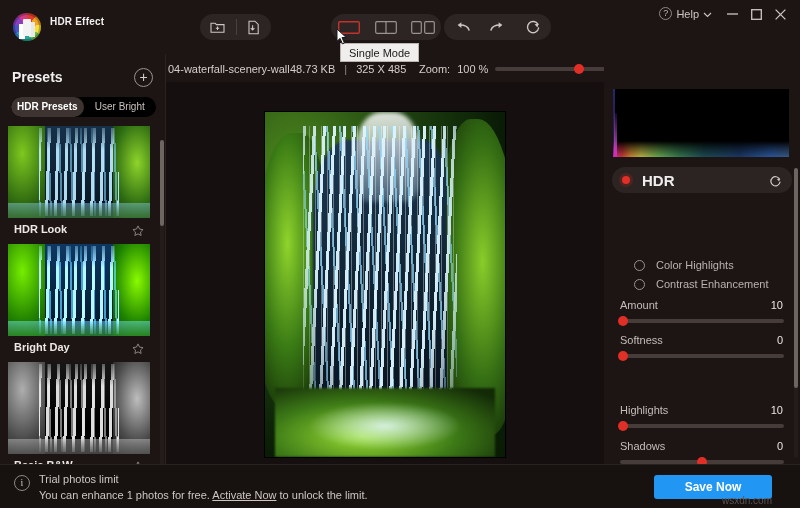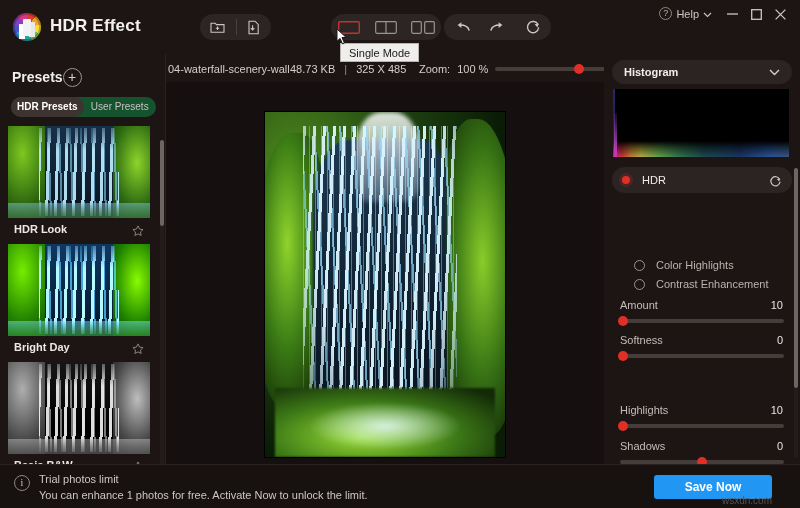--- a/index.html
+++ b/index.html
@@ -39,21 +39,21 @@
   }
   .logo::after {
     content: "";
     position: absolute; left: 10px; top: 6px; width: 8px; height: 17px;
     background: #f2f2f2;
     border-radius: 1px;
     box-shadow: -5px 4px 0 -1px #ffffff, 5px 2px 0 -1px #e8e8e8;
   }
   .app-title {
     position: absolute; left: 50px; top: 16px;
-    font-size: 17px; font-weight: bold; color: #f2f0ef;
+    font-size: 10px; font-weight: bold; color: #f2f0ef;
     letter-spacing: .2px;
   }
 
   .tool-group {
     position: absolute;
     height: 26px;
     background: #2c2523;
     border-radius: 13px;
     display: flex;
     align-items: center;
@@ -124,33 +124,33 @@
 
   
   .sidebar {
     position: absolute; left: 0; top: 54px; width: 166px; bottom: 44px;
     background: #1d1513;
     border-right: 1px solid #2a2220;
     overflow: hidden;
   }
   .sb-head {
     position: absolute; left: 12px; top: 10px; right: 12px; height: 26px;
-    display: flex; align-items: center; 
+    display: flex; align-items: center; justify-content: space-between;
   }
   .sb-title { font-size: 14px; font-weight: bold; color: #f0eeed; }
   .plusbtn {
     width: 19px; height: 19px; border-radius: 50%;
     border: 1px solid #9b9390;
     color: #d6d0cd; font-size: 14px; line-height: 16px; text-align: center;
     cursor: pointer;
   }
   .segmented {
     position: absolute; left: 11px; top: 43px;
     height: 20px; width: 145px;
-    border-radius: 10px; background: #14532d;
+    border-radius: 10px; background: #000000;
     display: flex; align-items: center; overflow: hidden;
   }
   .seg {
     flex: 1 1 0; height: 20px; line-height: 20px; text-align: center;
     font-size: 10px; color: #c9c2bf; cursor: pointer;
   }
   .seg.active { background: #3d3431; color: #ffffff; border-radius: 10px; font-weight: bold; }
 
   .presets {
     position: absolute; left: 8px; top: 72px; right: 0; bottom: 0;
@@ -308,21 +308,21 @@
     background: #2c2422; border-radius: 13px;
     display: flex; align-items: center;
     padding: 0 10px;
     cursor: pointer;
   }
   .sec-dot {
     width: 8px; height: 8px; border-radius: 50%;
     background: #e02f26; box-shadow: 0 0 0 3px rgba(224,47,38,.18);
     margin-right: 12px; flex: none;
   }
-  .sec-label { font-size: 11px; font-weight: normal; color: #f0eeed; flex: 1 1 auto; }
+  .sec-label { font-size: 15px; font-weight: bold; color: #f0eeed; flex: 1 1 auto; }
   .sec-reset { width: 13px; height: 13px; flex: none; cursor: pointer; }
 
   .radio-row {
     position: absolute; left: 30px; display: flex; align-items: center; gap: 11px;
     cursor: pointer;
   }
   .radio {
     width: 11px; height: 11px; border-radius: 50%;
     border: 1px solid #9b9390; flex: none;
   }
@@ -368,21 +368,21 @@
   }
   .info-icon {
     width: 16px; height: 16px; border-radius: 50%;
     border: 1px solid #8e8682; color: #cdc6c3;
     font-size: 10px; line-height: 14px; text-align: center;
     font-family: "Liberation Serif", serif;
     margin-top: 4px;
   }
   .trial-l1 { font-size: 11px; color: #cdc6c3; line-height: 16px; }
   .trial-l2 { font-size: 11px; color: #cdc6c3; line-height: 16px; }
-  .activate { color: #cdc6c3; cursor: pointer; }
+  .activate { color: #cdc6c3; text-decoration: underline; cursor: pointer; }
   .savebtn {
     position: absolute; right: 28px; top: 10px;
     width: 118px; height: 24px;
     background: #2196f3; border-radius: 3px;
     color: #ffffff; font-size: 12px; font-weight: bold;
     display: flex; align-items: center; justify-content: center;
     cursor: pointer;
   }
   .watermark {
     position: absolute; right: 28px; bottom: 2px;
@@ -536,21 +536,21 @@
   </div>
 
   <div class="sidebar">
     <div class="sb-head">
       <div class="sb-title">Presets</div>
       <div class="plusbtn">+</div>
     </div>
 
     <div class="segmented">
       <div class="seg active">HDR Presets</div>
-      <div class="seg">User Presets</div>
+      <div class="seg">User Bright</div>
     </div>
 
     <div class="presets">
       <div class="preset">
         <div class="thumb">
           <div class="wf">
             <div class="moss-l"></div>
               <div class="moss-r"></div>
               <div class="rock"></div>
             <div class="falls"></div>
@@ -620,28 +620,20 @@
       <div class="moss-right"></div>
       <div class="cliff"></div>
       <div class="top-spray"></div>
       <div class="water"></div>
       <div class="moss-bottom"></div>
       <div class="pool-glow"></div>
     </div>
   </div>
 
   <div class="rpanel">
-    <div class="dropdown">
-      <span>Histogram</span>
-      <span>
-        <svg width="11" height="7" viewBox="0 0 11 7">
-            <path d="M1 1l4.5 4.5L10 1" fill="none" stroke="#d6d0cd" stroke-width="1.4"></path>
-          </svg>
-      </span>
-    </div>
 
     <div class="histogram">
       <div class="hist-edge"></div>
       <div class="hist-spike"></div>
       <div class="hist-data"></div>
     </div>
 
     <div class="section" style="top:111px">
       <span class="sec-dot"></span>
       <span class="sec-label">HDR</span>

